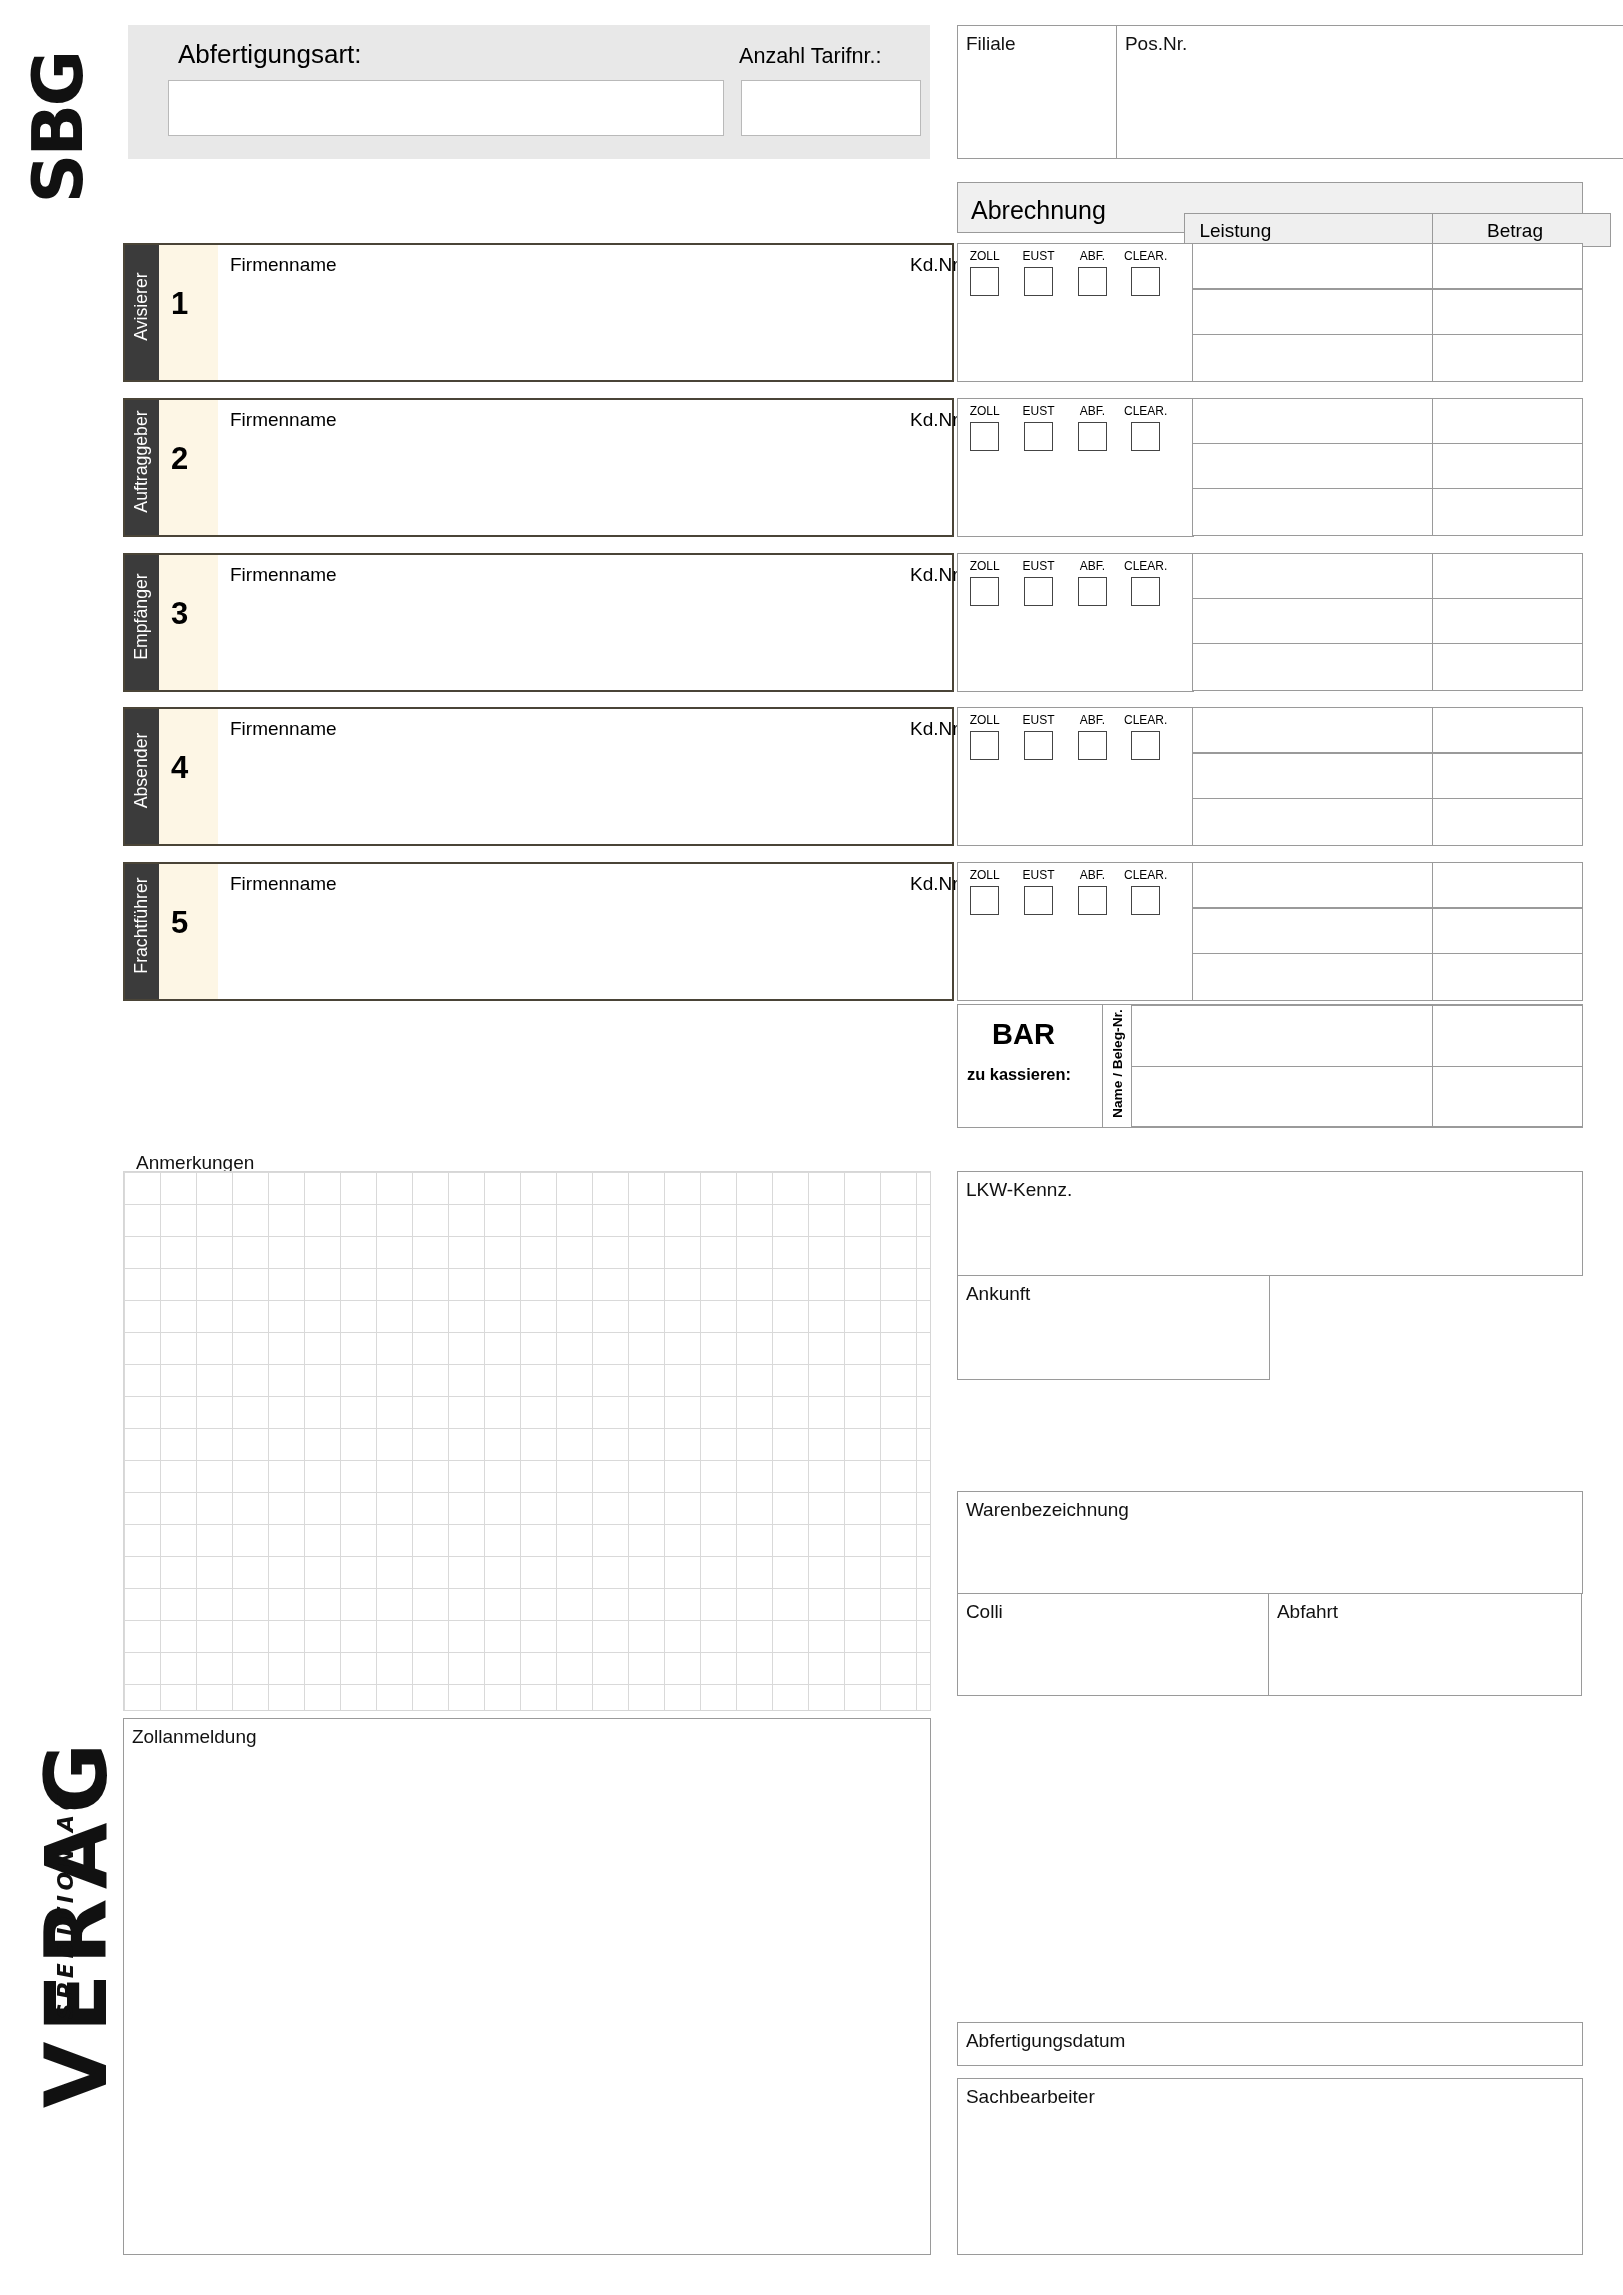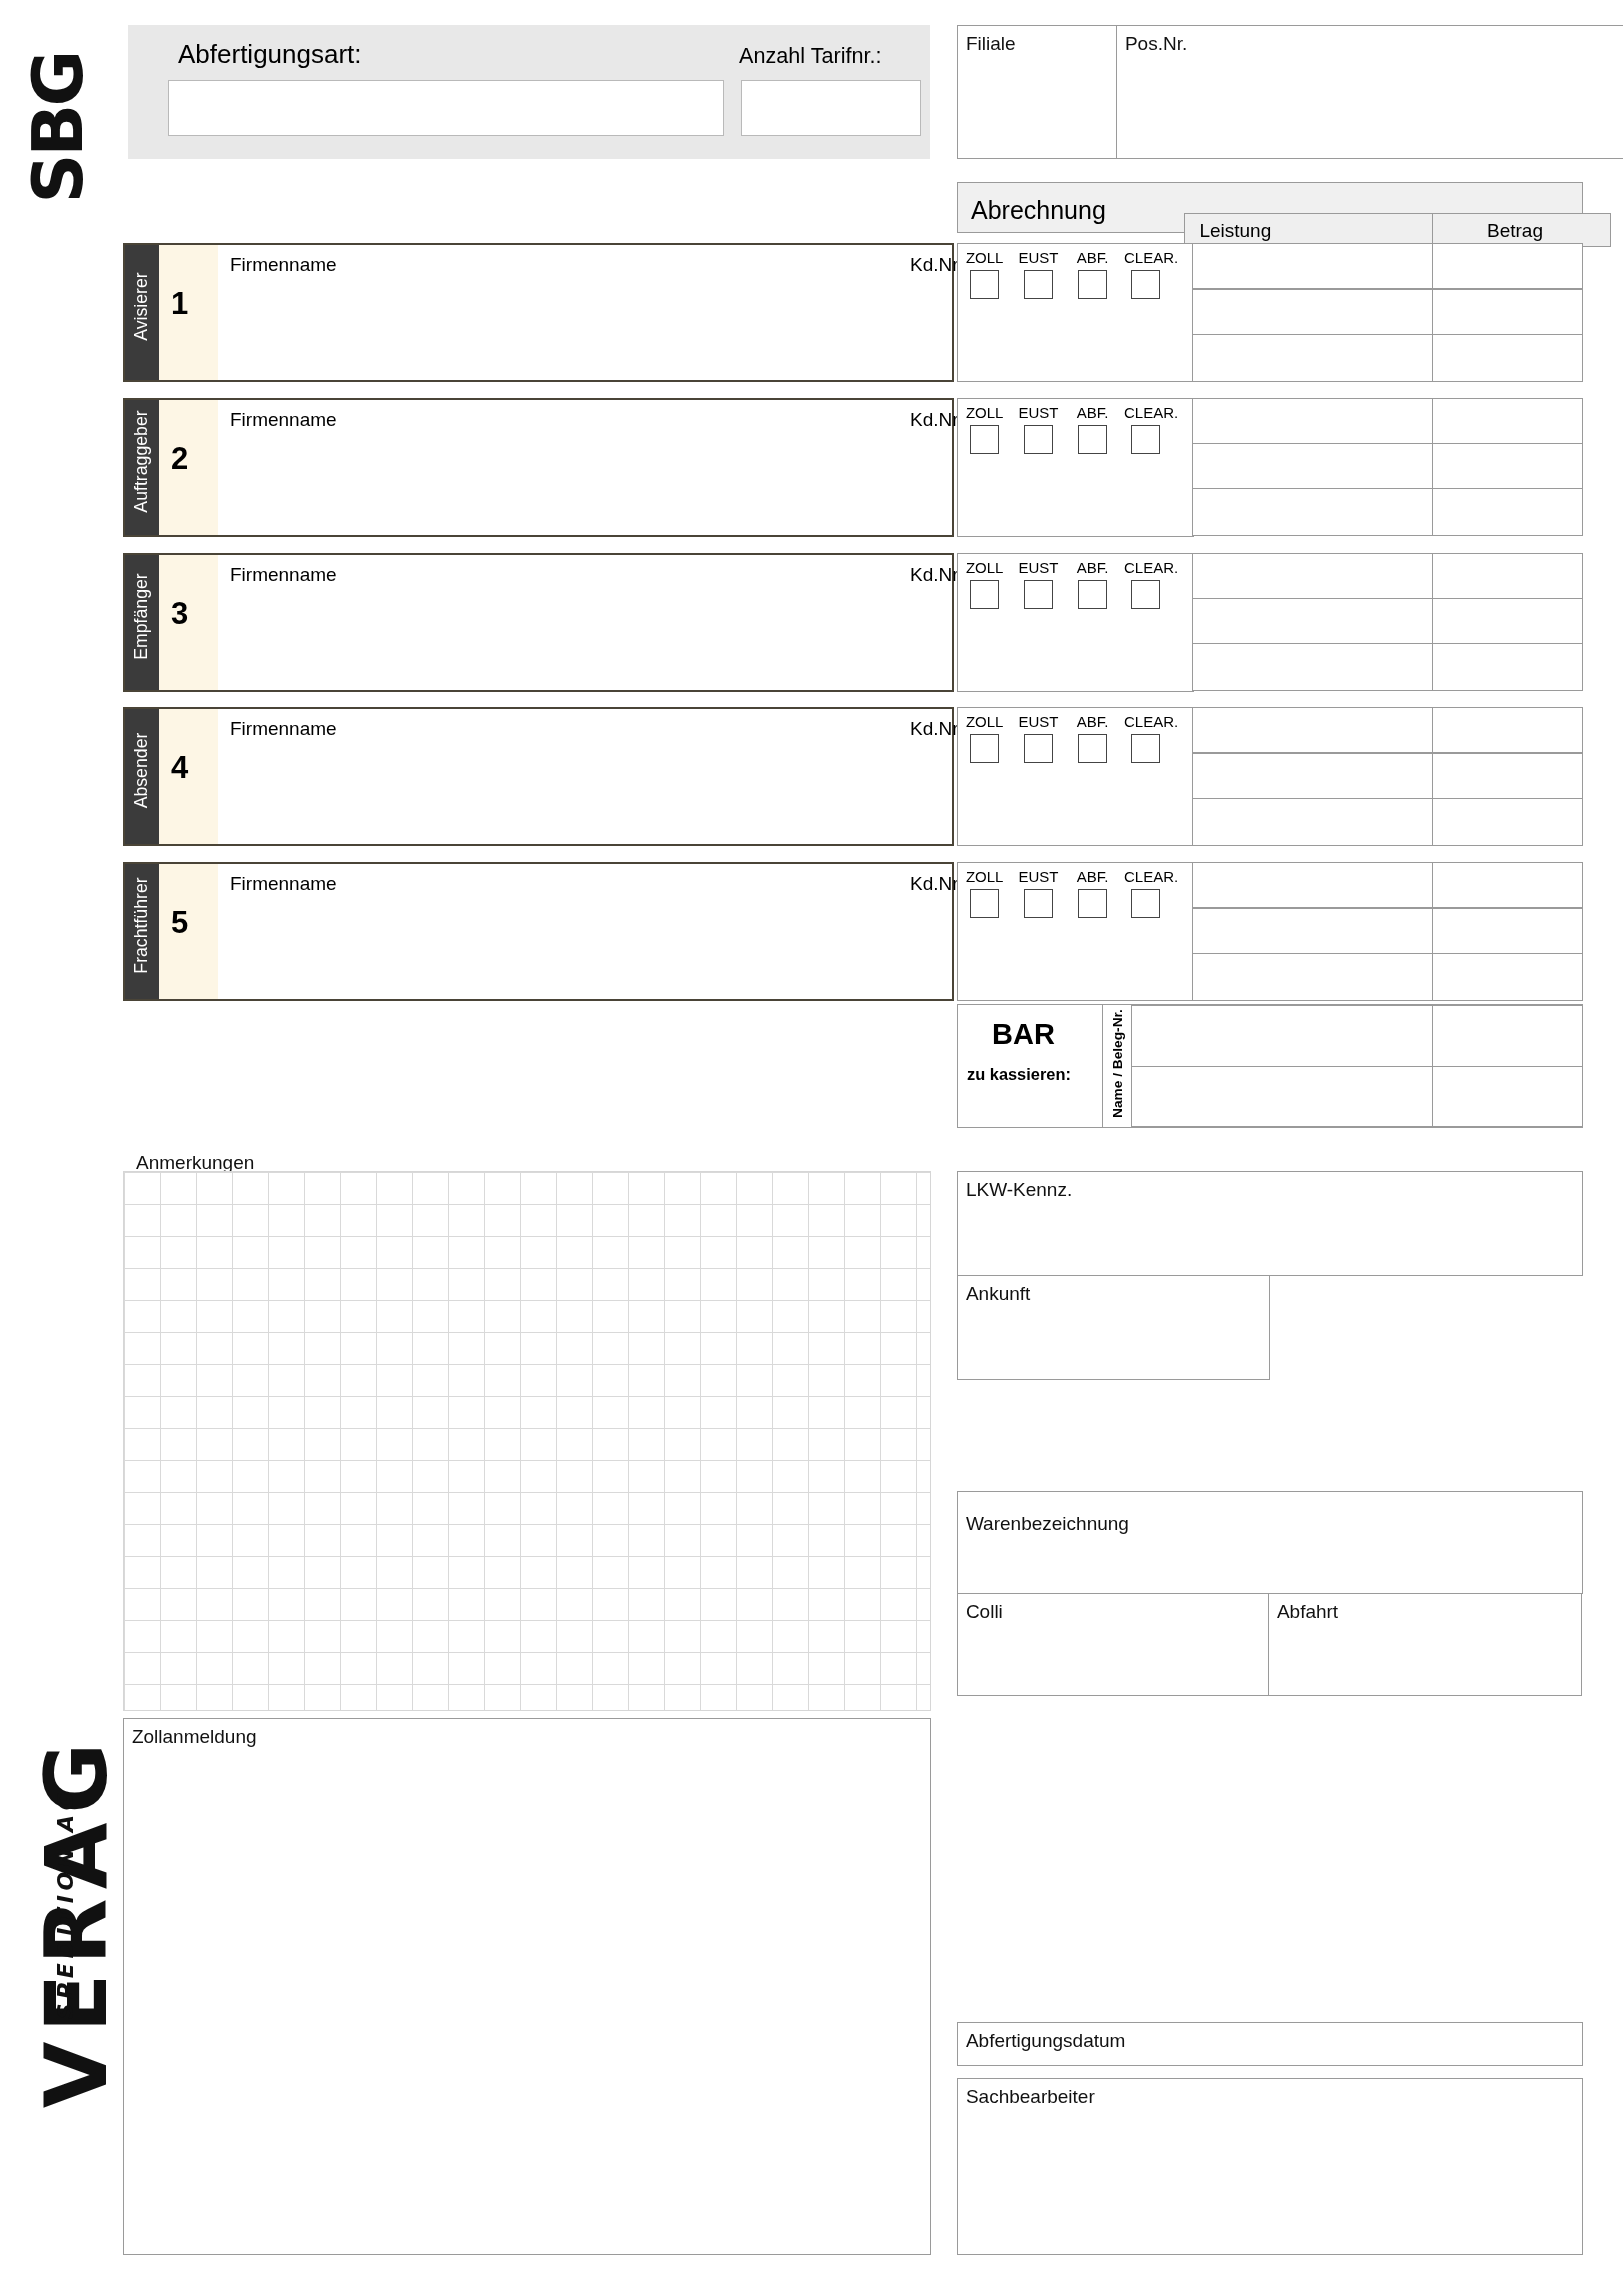--- a/index.html
+++ b/index.html
@@ -200,21 +200,21 @@
     width: 237px;
     height: 139px;
     box-sizing: border-box;
     border-left: 1.3px solid #9a9a9a;
     border-right: 1.3px solid #9a9a9a;
     border-top: 1.3px solid #9a9a9a;
     border-bottom: 1.3px solid #9a9a9a;
     background: #fff;
   }
   .cb-item { position: absolute; top: 5.2px; }
-  .cb-item .cbl { font-size: 15px; display:block; text-align:center; width:43px;}
+  .cb-item .cbl { font-size: 12px; display:block; text-align:center; width:43px;}
   .cb-item .cbx {
     margin-top: 3.9px;
     margin-left: 7.2px;
     width: 29px; height: 29px;
     border: 1.3px solid #444;
     box-sizing: border-box;
     background:#fff;
   }
   .ledger-cell {
     position: absolute;
@@ -502,21 +502,21 @@
   <div class="grid-box"></div>
 
   <div class="box lkw-box">
     <div class="box-lbl" style="left:7.9px; top:6.5px;">LKW-Kennz.</div>
   </div>
   <div class="box ank-box">
     <div class="box-lbl" style="left:7.9px; top:6.5px;">Ankunft</div>
   </div>
 
   <div class="box waren-box">
-    <div class="box-lbl" style="left:7.9px; top:6.5px;margin-top:14px;">Warenbezeichnung</div>
+    <div class="box-lbl" style="left:7.9px; top:6.5px;">Warenbezeichnung</div>
   </div>
   <div class="box colli-box">
     <div class="box-lbl" style="left:7.9px; top:6.5px;">Colli</div>
   </div>
   <div class="box gew-box">
     <div class="box-lbl" style="left:7.9px; top:6.5px;">Abfahrt</div>
   </div>
 
   <div class="box zoll-box">
     <div class="box-lbl" style="left:7.9px; top:6.5px;">Zollanmeldung</div>

